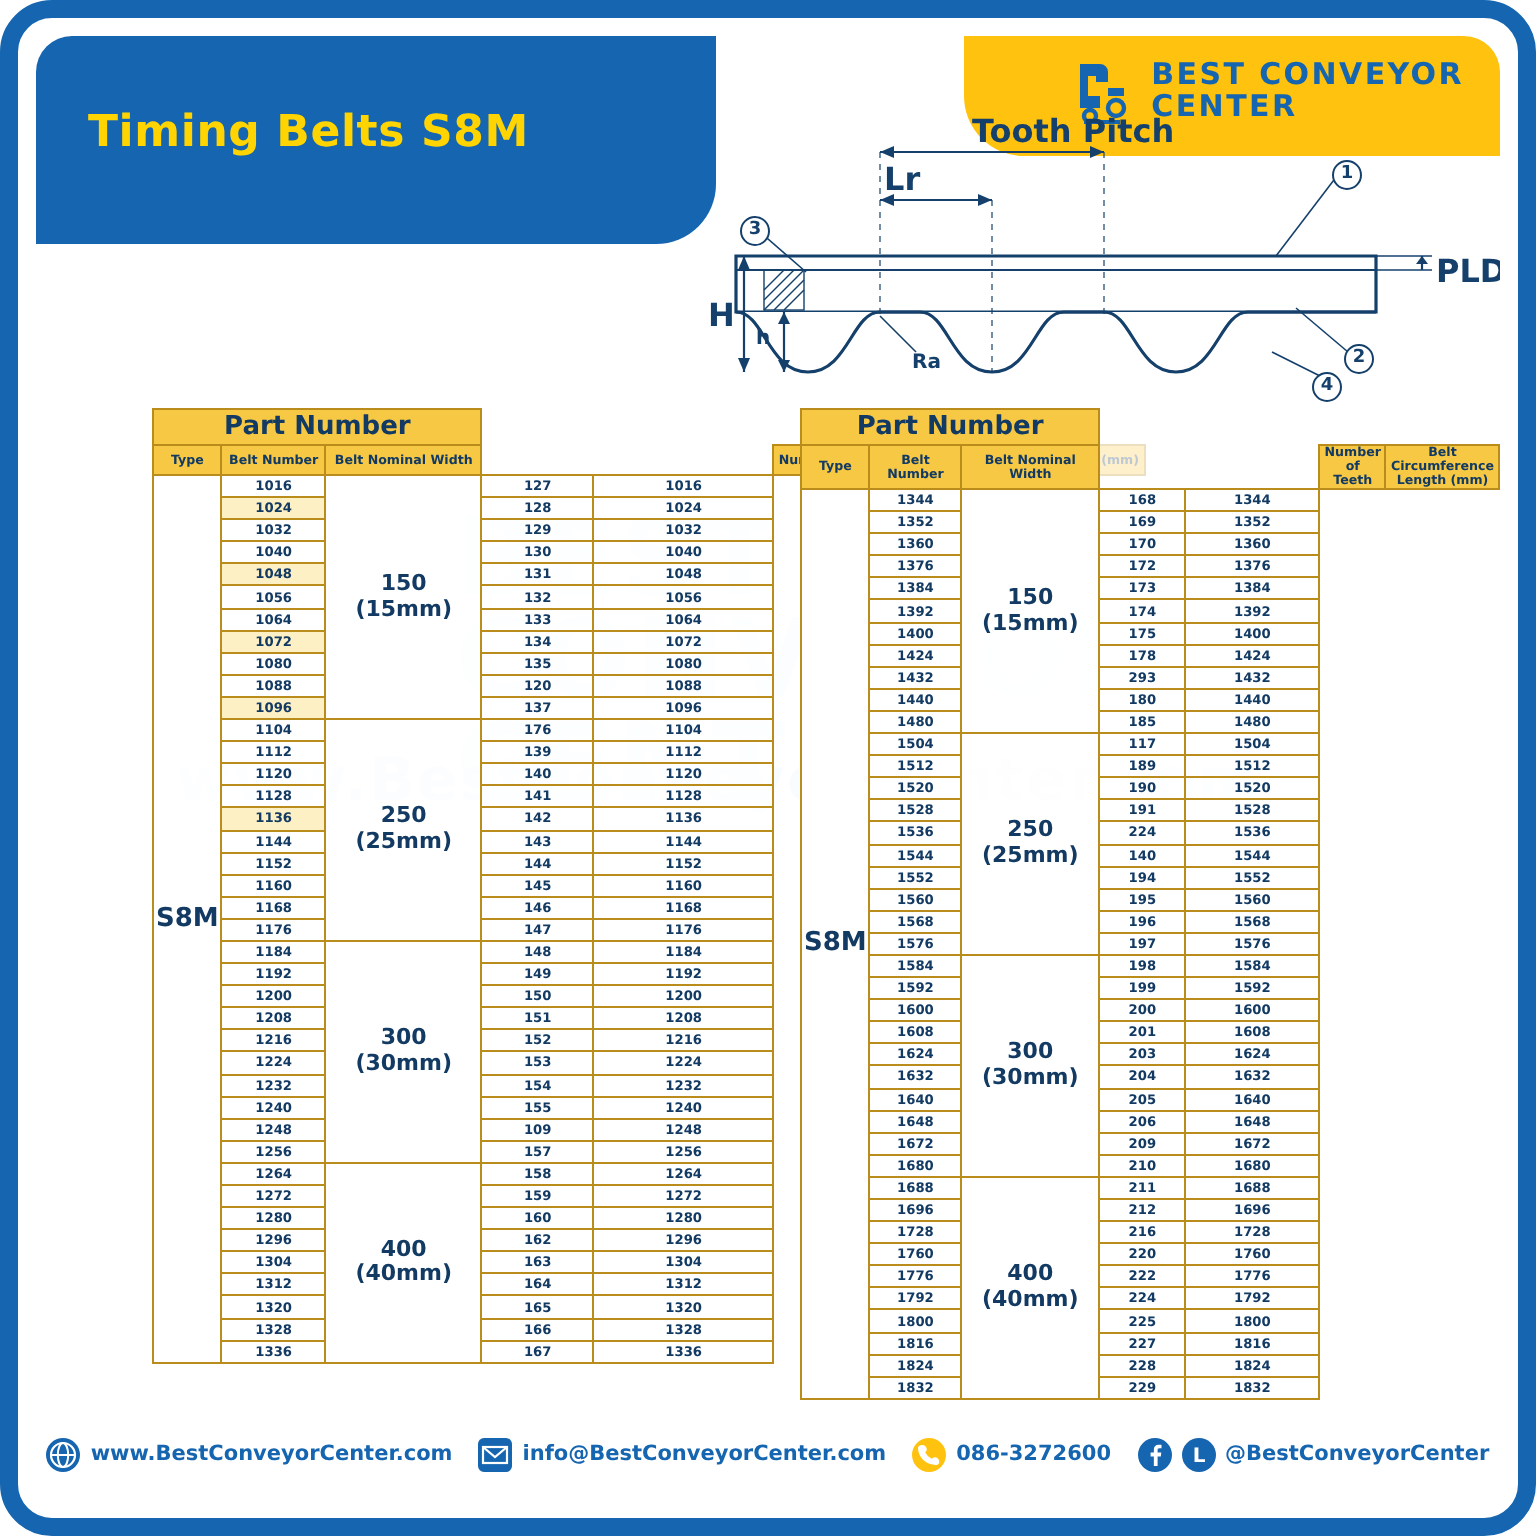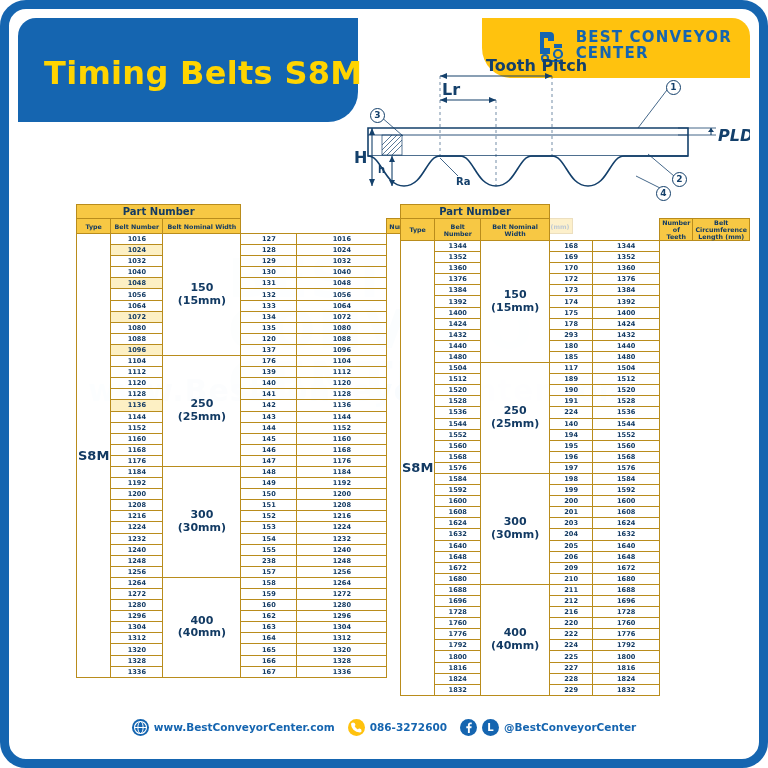--- a/index.html
+++ b/index.html
@@ -26,21 +26,21 @@
   }
   
   .header-blue {
     position:absolute; left:0; top:0; width:340px; height:104px;
     background:#1565b0;
     border-bottom-right-radius:30px;
   }
   .title {
     position:absolute; left:26px; top:36px;
     color:#ffd400;
-    font-size:32px; font-weight:bold;
+    font-size:22px; font-weight:bold;
     letter-spacing:0.3px;
     font-family:"DejaVu Sans", sans-serif;
     text-align:center;
   }
   .header-yellow {
     position:absolute; right:0; top:0; width:268px; height:60px;
     background:#ffc20e;
     border-bottom-left-radius:30px;
   }
   .logo-wrap {
@@ -74,21 +74,21 @@
     border-collapse:collapse;
     font-family:"DejaVu Sans", sans-serif;
     background:rgba(255,255,255,0.72);
   }
   table.spec th, table.spec td {
     border:1px solid #b98c1c;
     text-align:center;
     color:#123a63;
   }
   .hdr-part {
-    background:#f7c844; font-size:10px; font-weight:bold; height:13px;
+    background:#f7c844; font-size:13px; font-weight:bold; height:13px;
     color:#1a3e63;
     margin-top:18px;
   }
   .hdr-col {
     background:#f7c844; font-size:6.3px; font-weight:bold; height:15px;
     padding:0 2px; color:#1a3e63;
   }
   td.type-cell {
     font-size:13px; font-weight:bold; width:34px; color:#123a63;
     background:rgba(255,255,255,0.55);
@@ -217,21 +217,21 @@
         <line x1="363" y1="92" x2="363" y2="99" stroke="#14406b" stroke-width="1.1"></line>
         <path d="M363 92 l-3 4 h6 z" fill="#14406b"></path>
 
         <line x1="290" y1="92" x2="322" y2="50" stroke="#14406b" stroke-width="0.8"></line>
         <line x1="300" y1="118" x2="326" y2="140" stroke="#14406b" stroke-width="0.8"></line>
         <line x1="55" y1="100" x2="32" y2="80" stroke="#14406b" stroke-width="0.8"></line>
         <line x1="288" y1="140" x2="312" y2="152" stroke="#14406b" stroke-width="0.8"></line>
       </svg>
       <span class="diag-label" style="left:138px; top:20px;">Tooth Pitch</span>
       <span class="diag-label" style="left:94px; top:44px;">Lr</span>
-      <span class="diag-label" style="left:370px; top:90px;font-style:italic;">PLD</span>
+      <span class="diag-label" style="left:370px; top:90px;">PLD</span>
       <span class="diag-label" style="left:6px; top:112px;">H</span>
       <span class="diag-label small" style="left:30px; top:128px;">h</span>
       <span class="diag-label small" style="left:108px; top:140px;">Ra</span>
       <span class="circ" style="left:318px; top:44px;">1</span>
       <span class="circ" style="left:324px; top:136px;">2</span>
       <span class="circ" style="left:22px; top:72px;">3</span>
       <span class="circ" style="left:308px; top:150px;">4</span>
     </div>
 
     <div class="watermark">
@@ -400,21 +400,21 @@
               <td class="teeth">154</td>
               <td class="circum">1232</td>
             </tr>
             <tr>
               <td class="num">1240</td>
               <td class="teeth">155</td>
               <td class="circum">1240</td>
             </tr>
             <tr>
               <td class="num">1248</td>
-              <td class="teeth">238</td>
+              <td class="teeth">109</td>
               <td class="circum">1248</td>
             </tr>
             <tr>
               <td class="num">1256</td>
               <td class="teeth">157</td>
               <td class="circum">1256</td>
             </tr>
             <tr>
               <td class="num">1264</td>
               <td class="width-cell" rowspan="9">400<br>(40mm)</td>
@@ -699,20 +699,29 @@
     <div class="footer">
       <span class="f-item">
         <span class="f-ico ico-globe">
           <svg width="17" height="17" viewBox="0 0 17 17">
               <circle cx="8.5" cy="8.5" r="6" fill="none" stroke="#fff" stroke-width="1.1"></circle>
               <ellipse cx="8.5" cy="8.5" rx="2.6" ry="6" fill="none" stroke="#fff" stroke-width="1"></ellipse>
               <line x1="2.5" y1="8.5" x2="14.5" y2="8.5" stroke="#fff" stroke-width="1"></line>
             </svg>
         </span>
         <span>www.BestConveyorCenter.com</span>
+      </span>
+      <span class="f-item">
+        <span class="f-ico ico-mail" style="border-radius:3px;">
+          <svg width="17" height="17" viewBox="0 0 17 17">
+              <rect x="2.5" y="4.5" width="12" height="8" fill="none" stroke="#fff" stroke-width="1.1"></rect>
+              <path d="M2.5 4.5 L8.5 9.5 L14.5 4.5" fill="none" stroke="#fff" stroke-width="1.1"></path>
+            </svg>
+        </span>
+        <span>info@BestConveyorCenter.com</span>
       </span>
       <span class="f-item">
         <span class="f-ico ico-phone">
           <svg width="17" height="17" viewBox="0 0 17 17">
               <path d="M5 3.5 q2 0 2.4 2 q.2 1-.8 1.6 q1 2.2 3.3 3.3 q.7-1 1.7-.8 q2 .4 2 2.4 q0 1.4-1.6 1.5 q-4-.2-6.6-2.8 Q3 8.1 3 5 q.1-1.5 2-1.5z" fill="#fff"></path>
             </svg>
         </span>
         <span>086-3272600</span>
       </span>
       <span class="f-item">

